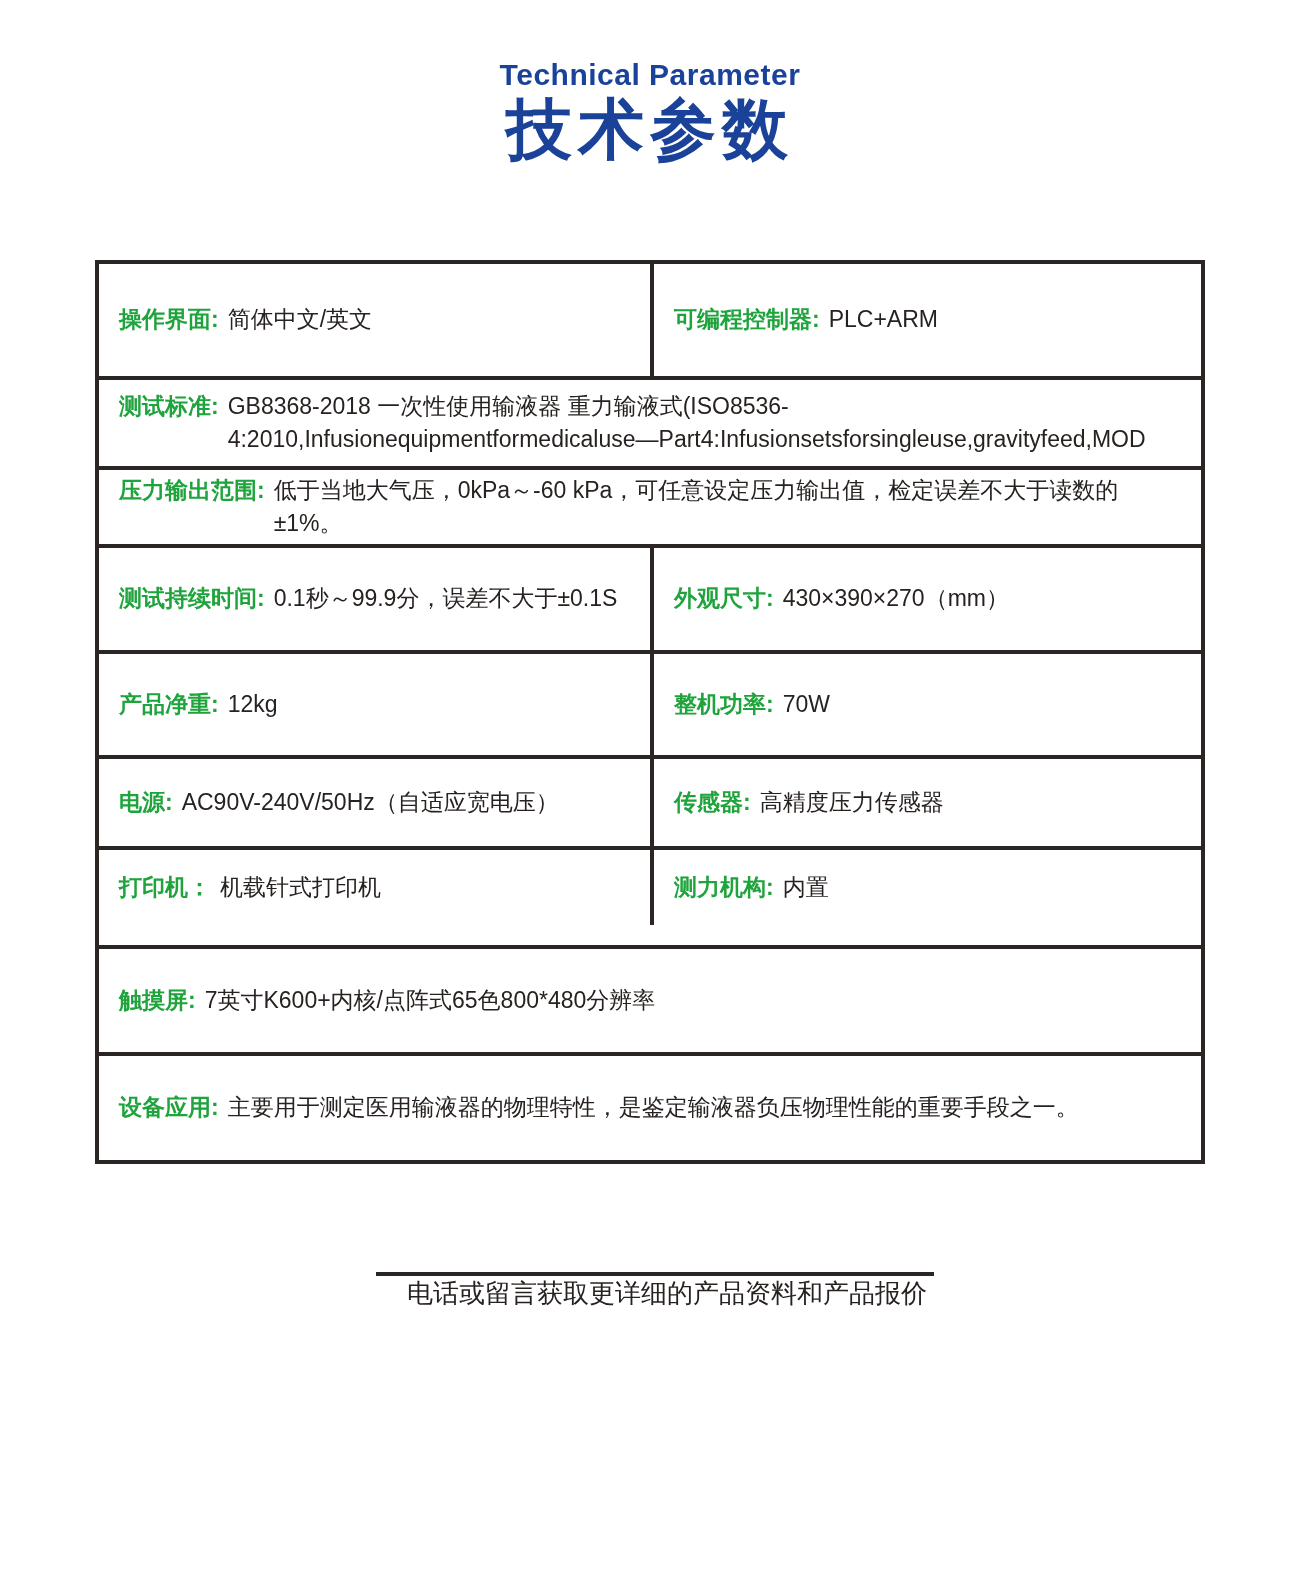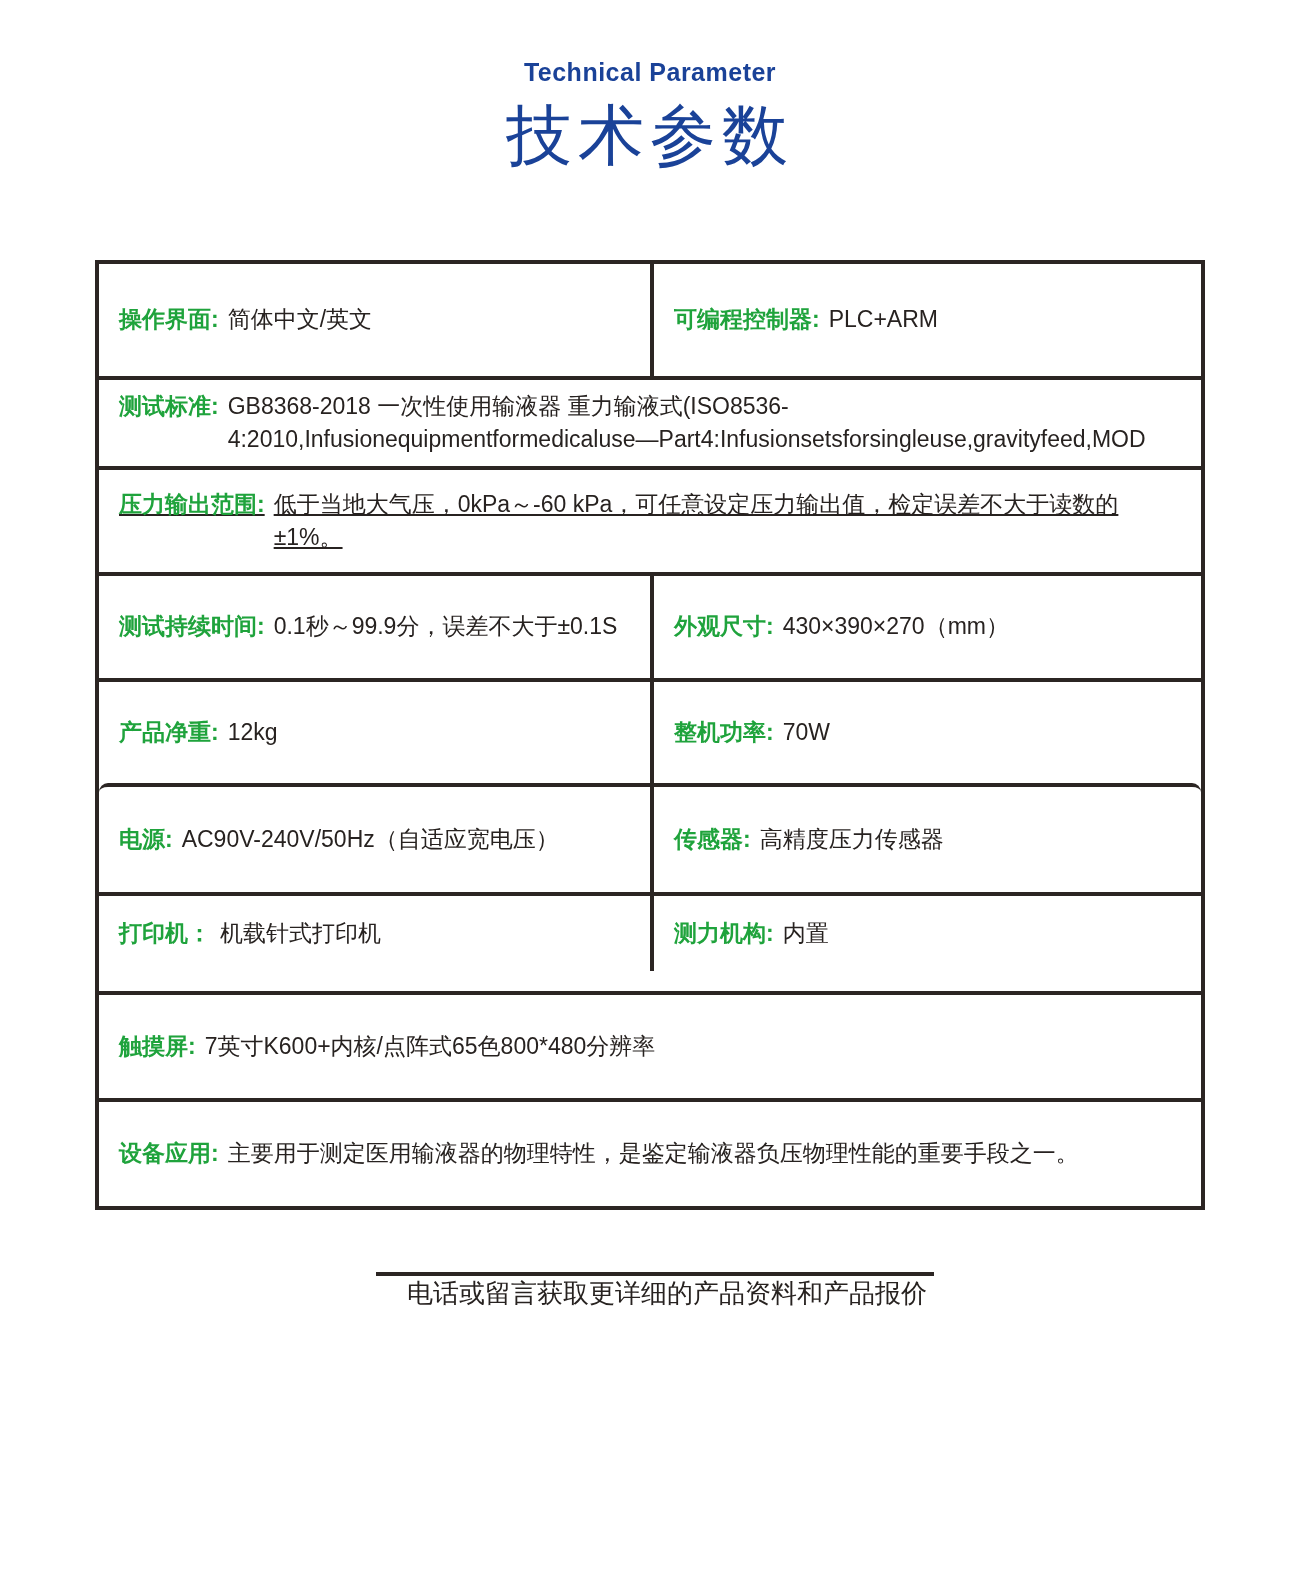--- a/index.html
+++ b/index.html
@@ -19,29 +19,29 @@
     overflow:hidden;
   }
   .header{
     position:absolute;
     top:58px;
     left:0;
     width:100%;
     text-align:center;
   }
   .subtitle-en{
-    font-size:25px;
+    font-size:30px;
     font-weight:bold;
     color:var(--blue);
     letter-spacing:0.5px;
   }
   .title-zh{
-    margin-top:12px;
+    margin-top:1px;
     font-size:66px;
-    font-weight:normal;
+    font-weight:bold;
     color:var(--blue);
     letter-spacing:6px;
     line-height:1.1;
   }
   .spec-table{
     position:absolute;
     left:95px;
     top:260px;
     width:1110px;
     border:4px solid var(--border);
@@ -76,22 +76,22 @@
     white-space:nowrap;
   }
   .kv .value{
     color:var(--text);
     font-weight:500;
     flex:1 1 auto;
     min-width:0;
     word-break:break-word;
   }
   
-  .h1{height:112px;} .h2{height:90px;} .h3{height:106px;text-decoration:underline;}
-  .h4{height:106px;} .h5{height:105px;} .h6{height:109px;border-radius:9px;}
+  .h1{height:112px;} .h2{height:90px;} .h3{height:78px;}
+  .h4{height:106px;} .h5{height:105px;} .h6{height:91px;}
   .h7{height:79px;} .h8{height:107px;margin-top:20px;} .h9{height:108px;}
 
   .footer{
     position:absolute;
     left:100px;
     top:1272px;
     width:1110px;
     display:flex;
     align-items:center;
     flex-direction:column;

